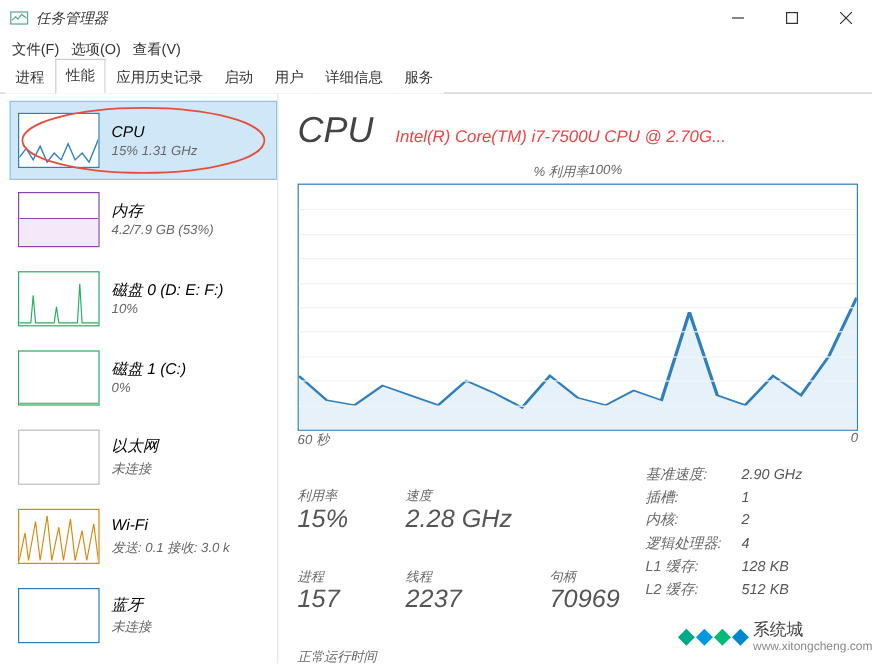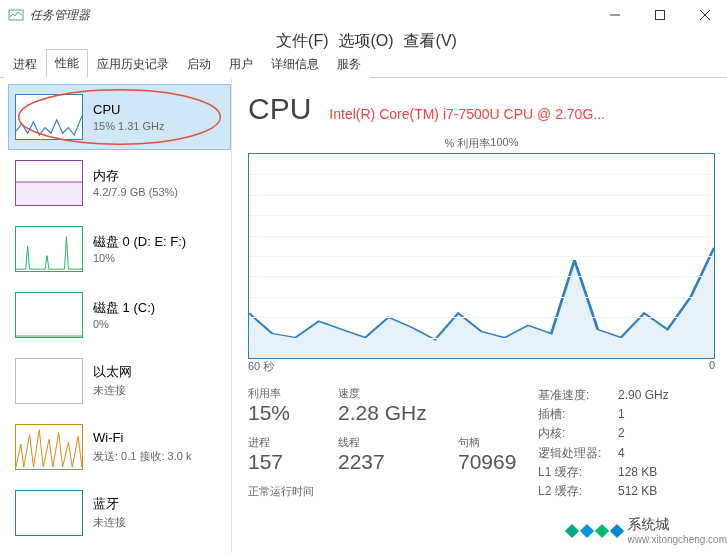--- a/index.html
+++ b/index.html
@@ -7,30 +7,30 @@
   
   
   .titlebar { height: 30px; display: flex; align-items: center; padding-left: 8px; font-style: italic; }
   .titlebar .app-icon { width: 16px; height: 16px; margin-right: 6px; }
   .titlebar .title { font-size: 12px; }
   .win-controls { margin-left: auto; display: flex; }
   .win-controls div { width: 45px; height: 30px; display: flex; align-items: center; justify-content: center; }
   .win-controls svg { width: 10px; height: 10px; }
   
   
-  .menubar { height: 22px; display: flex; align-items: center; padding-left: 6px; gap: 2px; font-size: 16px; justify-content: center; }
+  .menubar { height: 22px; display: flex; align-items: center; padding-left: 6px; gap: 2px; font-size: 12px; }
   .menubar span { padding: 2px 4px; }
   
   
   .tabs { height: 26px; display: flex; align-items: flex-end; border-bottom: 1px solid #ccc; padding-left: 4px; font-size: 12px; }
   .tabs .tab { padding: 5px 8px; border: 1px solid transparent; border-bottom: none; position: relative; top: 1px; background: #fff; }
   .tabs .tab.active { border-color: #ccc; border-bottom: 1px solid #fff; }
   
   
-  .content { display: flex; height: calc(553px - 30px - 22px - 26px); }
+  .content { display: flex; height: calc(553px - 30px - 22px - 26px); font-style: italic; }
   
   
   .sidebar { width: 232px; overflow-y: auto; border-right: 1px solid #e5e5e5; padding: 6px 0 0 8px; }
   .side-item { display: flex; align-items: center; height: 66px; padding: 8px 6px; border: 1px solid transparent; }
   .side-item.selected { background: #d0e7f8; border: 1px solid #8cc4ea; }
   .side-thumb { width: 68px; height: 46px; border: 1px solid; margin-right: 10px; position: relative; overflow: hidden; background: #fff; }
   .side-thumb svg { width: 100%; height: 100%; display: block; }
   .side-label { font-size: 13px; color: #000; line-height: 1.3; }
   .side-sub { font-size: 11px; color: #666; margin-top: 2px; }
   
@@ -41,21 +41,21 @@
   .hdr-sub { font-size: 14px; color: #ef4444; white-space: nowrap; overflow: hidden; text-overflow: ellipsis; }
   
   .chart-labels { display: flex; justify-content: center; font-size: 11px; color: #666; margin-top: 10px; }
   .chart-box { border: 1px solid #2f7fbf; height: 206px; margin-top: 2px; position: relative; background: #fff; }
   .grid-line { position: absolute; left: 0; right: 0; border-top: 1px solid #eef3f7; }
   .chart-box svg { width: 100%; height: 100%; display: block; }
   .axis-labels { display: flex; justify-content: space-between; font-size: 11px; color: #666; margin-top: 0; }
   
   .stats { display: flex; margin-top: 12px; gap: 0; }
   .stats-left { width: 290px; display: grid; grid-template-columns: 90px 120px 80px; row-gap: 2px; }
-  .stat-lbl { font-size: 11px; color: #666; }
+  .stat-lbl { font-size: 11px; color: #666; margin-top: 20px; }
   .stat-val { font-size: 21px; color: #555; margin-bottom: 6px; }
   .stats-right { flex: 1; }
   .kv { display: flex; font-size: 12px; color: #555; line-height: 1.6; }
   .kv .k { width: 80px; color: #666; }
   
   
   .watermark { position: absolute; right: 0; bottom: 8px; display: flex; align-items: center; gap: 4px; font-size: 14px; color: #444; }
   .wm-logo { display: flex; gap: 1px; }
   .wm-sq { width: 10px; height: 10px; background: #0a8; transform: rotate(45deg); margin: 2px; }
   .wm-sq:nth-child(2){ background:#0099dd; }

